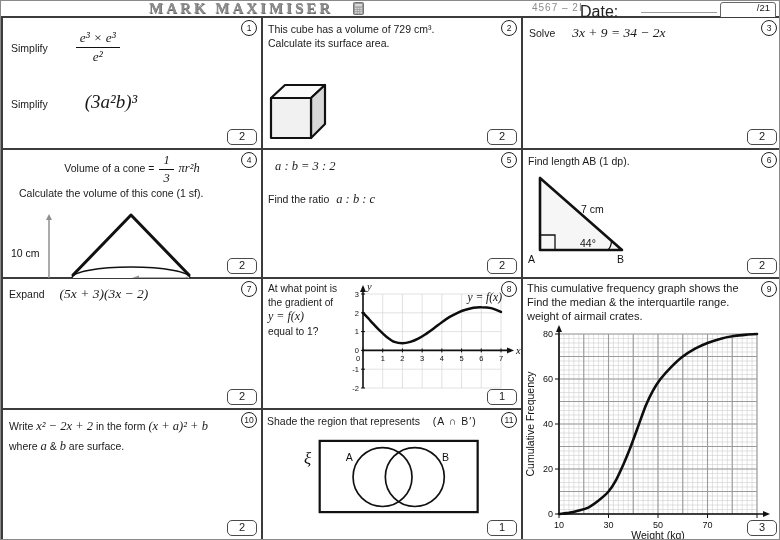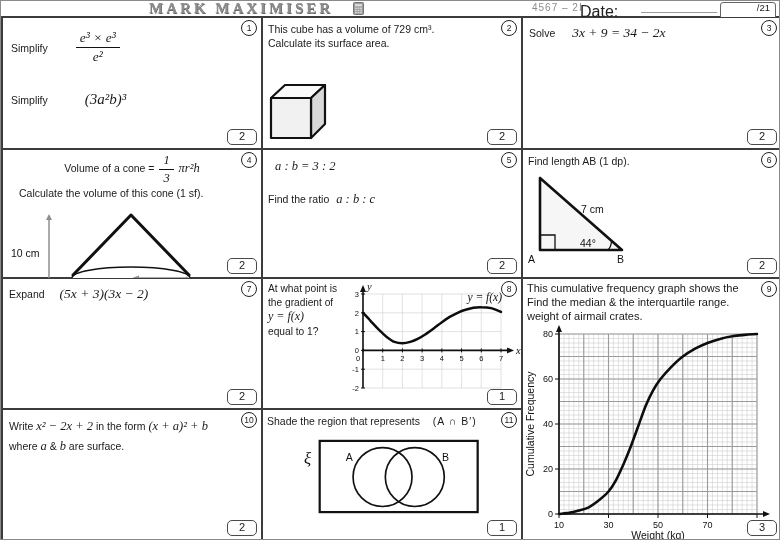--- a/index.html
+++ b/index.html
@@ -27,21 +27,21 @@
   .m{font-family:"Liberation Serif",serif;font-style:italic;}
   .frac{display:inline-block;text-align:center;vertical-align:middle;}
   .frac .num{display:block;border-bottom:1.3px solid #111;padding:0 4px 1px;}
   .frac .den{display:block;padding-top:1px;}
   svg{overflow:visible;}
   .dlabel{font-family:"Liberation Sans",sans-serif;font-size:10.5px;fill:#111;font-style:normal;}
   
   #q1 .r1{margin:12px 0 0 8px;display:flex;align-items:center;}
   #q1 .r1 .frac{margin-left:28px;font-size:13.5px;}
   #q1 .r2{margin:26px 0 0 8px;}
-  #q1 .r2 .m{margin-left:34px;font-size:15px;text-align:right;}
+  #q1 .r2 .m{margin-left:34px;font-size:19px;text-align:right;}
   #q2 .lines{margin:4px 0 0 5px;line-height:1.35;}
   #q2 svg{position:absolute;left:6px;bottom:6px;}
   #q3 .line{margin:7px 0 0 6px;}
   #q3 .m{margin-left:14px;font-size:13.5px;}
   #q4 .formula{text-align:center;margin-top:3px;}
   #q4 .formula .frac{font-size:10px;margin:0 2px;}
   #q4 .formula .m{font-size:12.5px;}
   #q4 .prompt{margin:1px 0 12px 16px;}
   #q4 svg{display:block;margin:1px 0 0 6px;}
   #q5 .l{margin:3px 0 0 12px;font-size:12.5px;}

